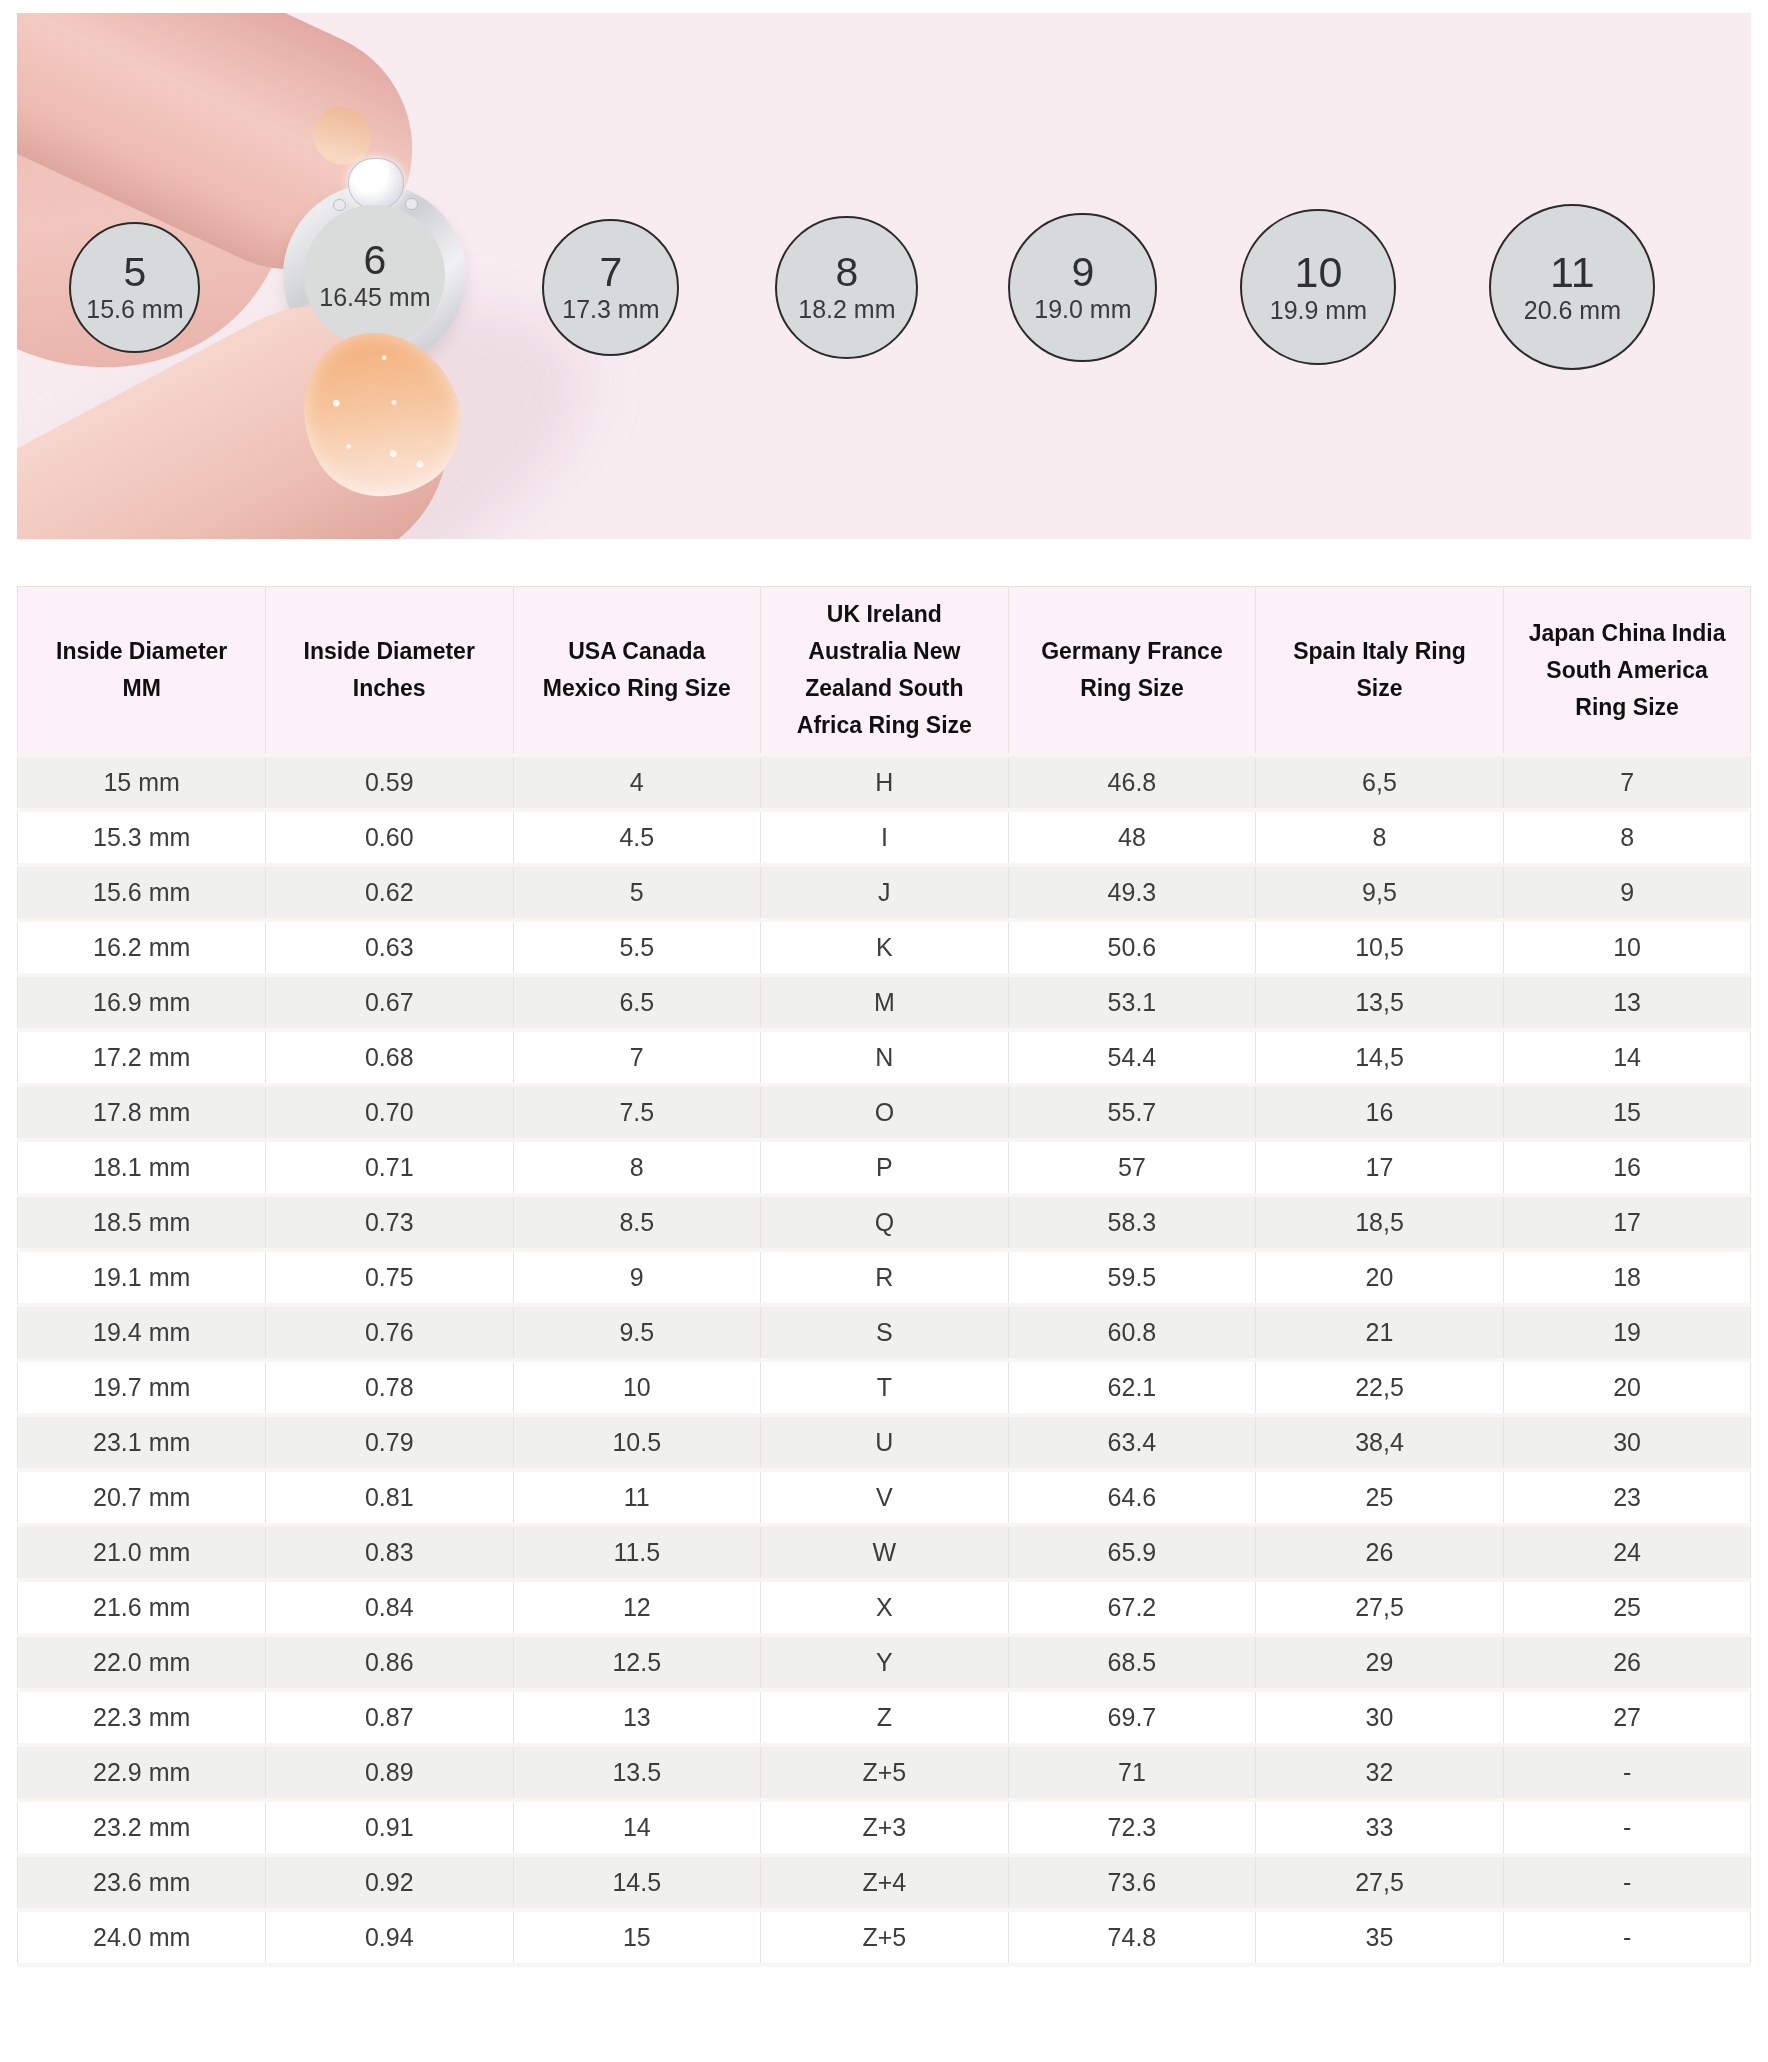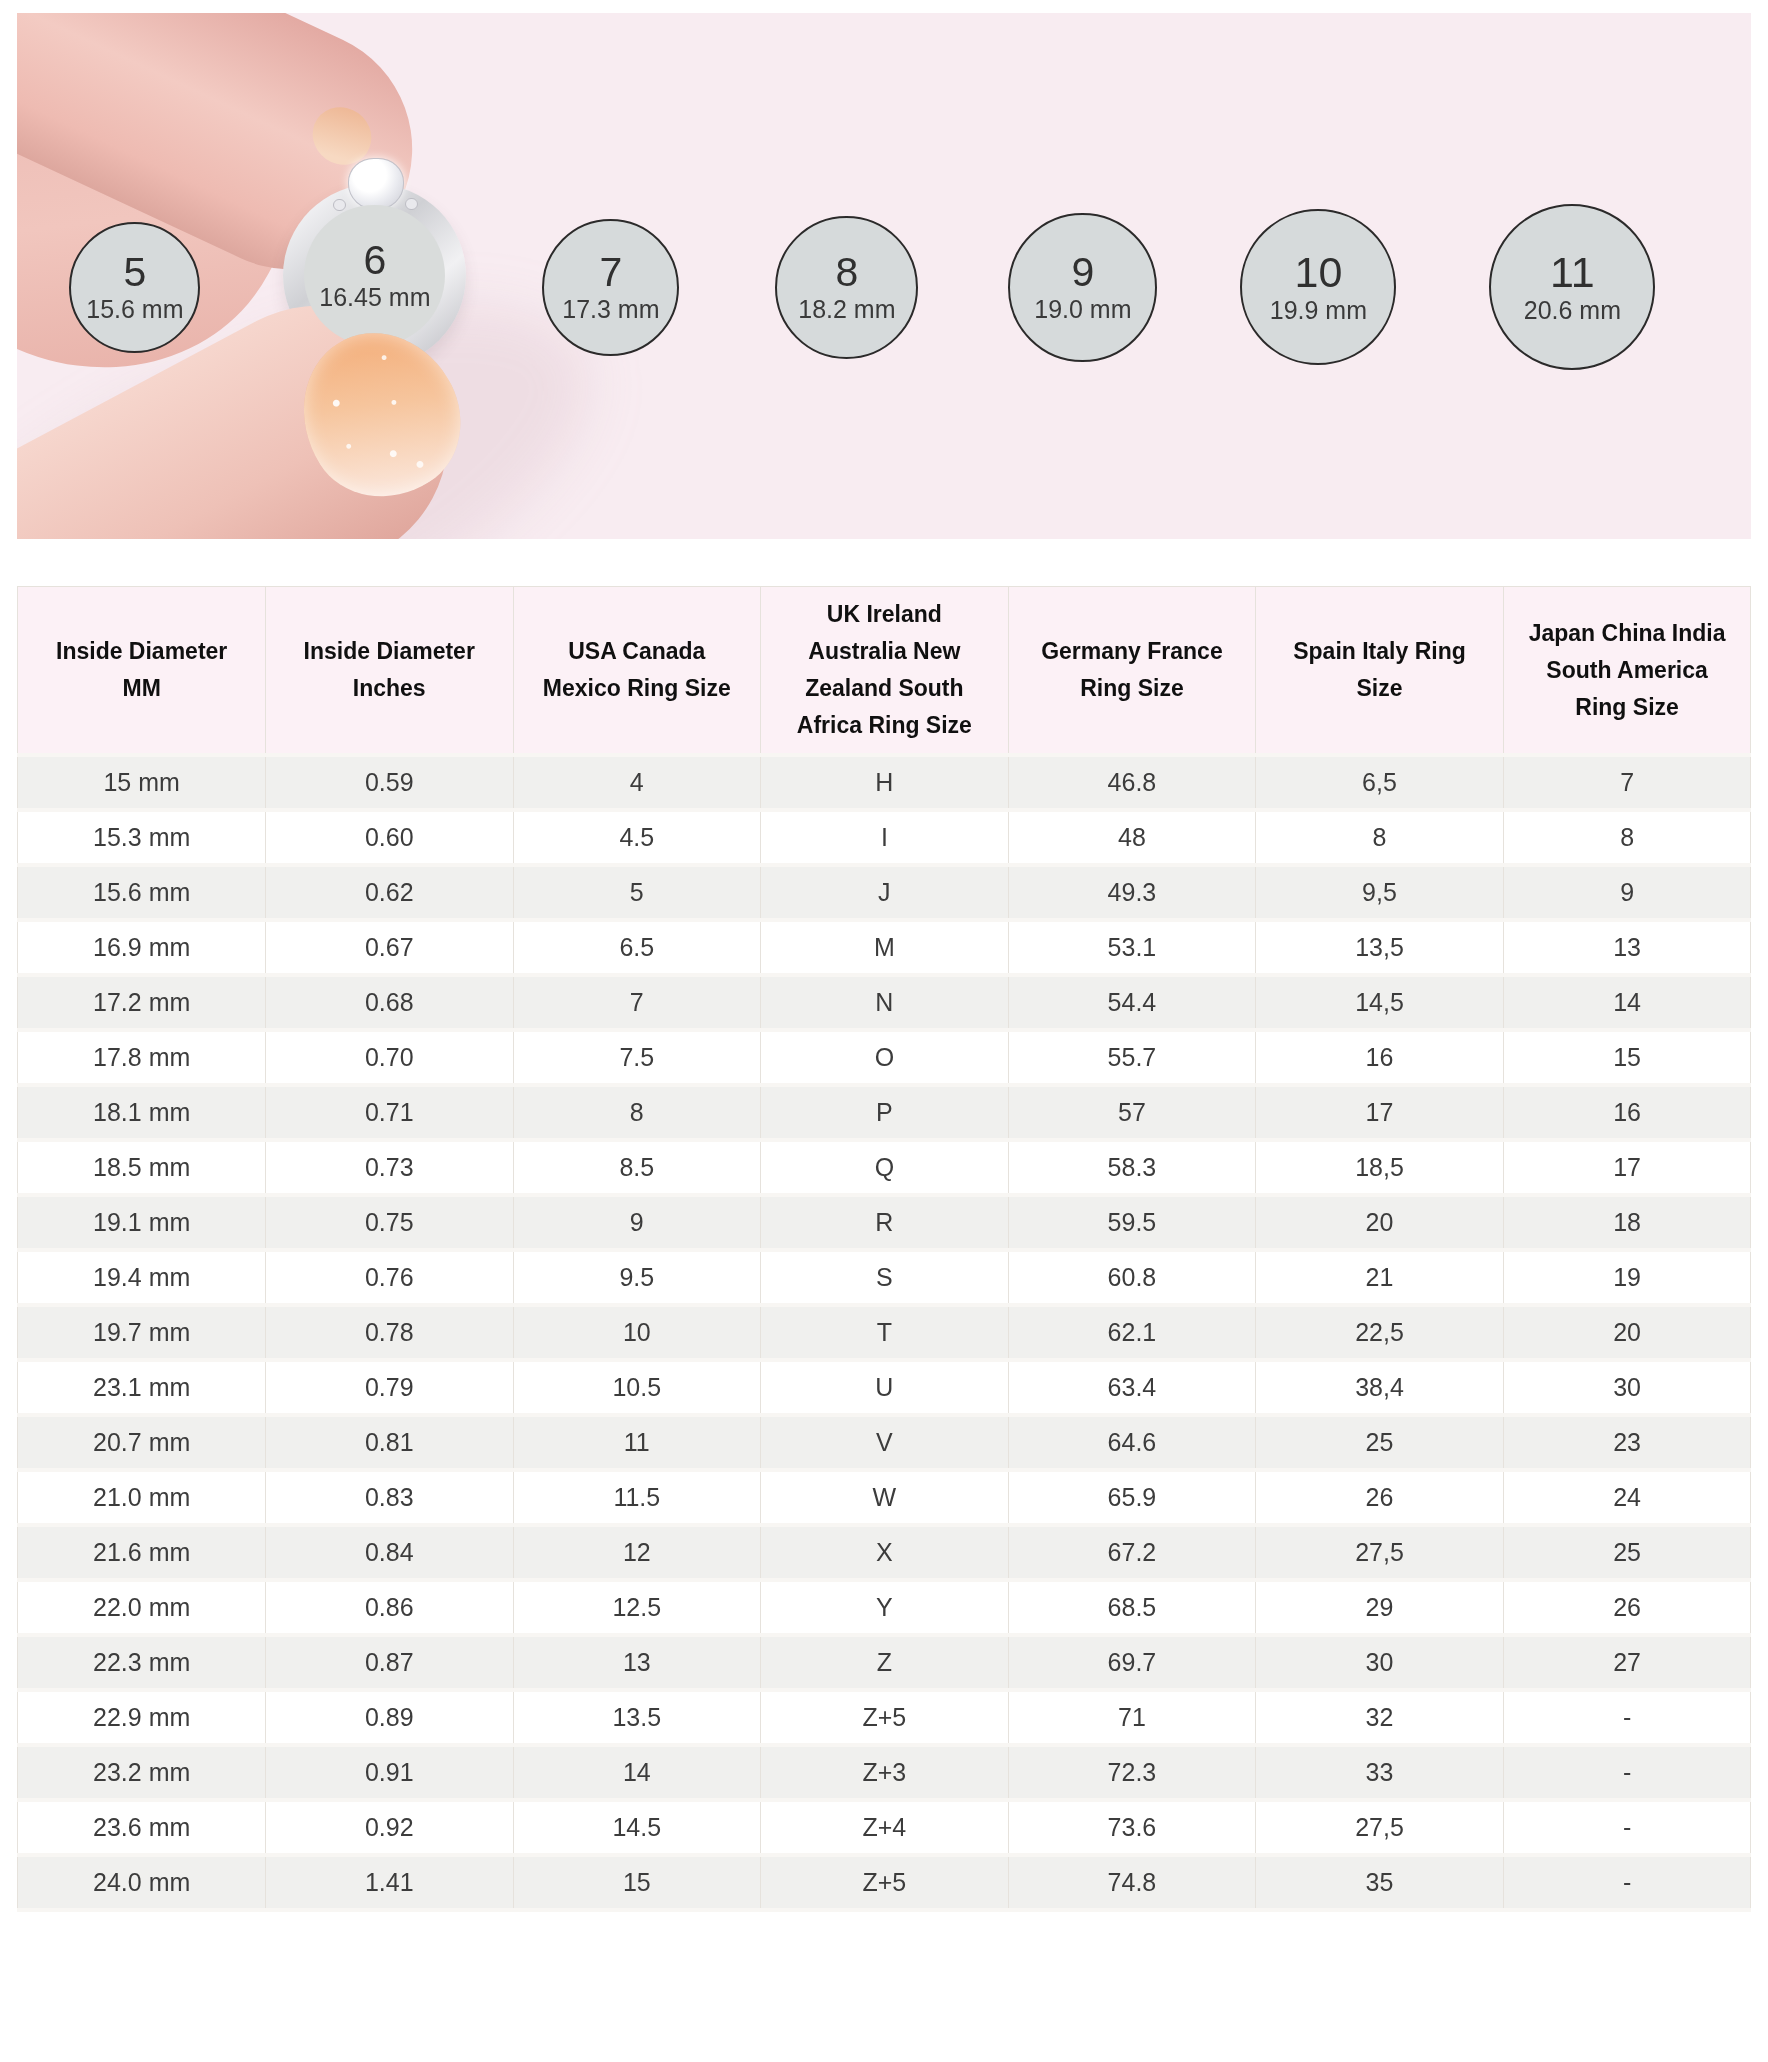--- a/index.html
+++ b/index.html
@@ -222,20 +222,29 @@
       <tr>
         <td>15.6 mm</td>
         <td>0.62</td>
         <td>5</td>
         <td>J</td>
         <td>49.3</td>
         <td>9,5</td>
         <td>9</td>
       </tr>
       <tr>
+        <td>16.2 mm</td>
+        <td>0.63</td>
+        <td>5.5</td>
+        <td>K</td>
+        <td>50.6</td>
+        <td>10,5</td>
+        <td>10</td>
+      </tr>
+      <tr>
         <td>16.9 mm</td>
         <td>0.67</td>
         <td>6.5</td>
         <td>M</td>
         <td>53.1</td>
         <td>13,5</td>
         <td>13</td>
       </tr>
       <tr>
         <td>17.2 mm</td>
@@ -376,21 +385,21 @@
         <td>23.6 mm</td>
         <td>0.92</td>
         <td>14.5</td>
         <td>Z+4</td>
         <td>73.6</td>
         <td>27,5</td>
         <td>-</td>
       </tr>
       <tr>
         <td>24.0 mm</td>
-        <td>1.41</td>
+        <td>0.94</td>
         <td>15</td>
         <td>Z+5</td>
         <td>74.8</td>
         <td>35</td>
         <td>-</td>
       </tr>
     </tbody>
 </table>
 
 

